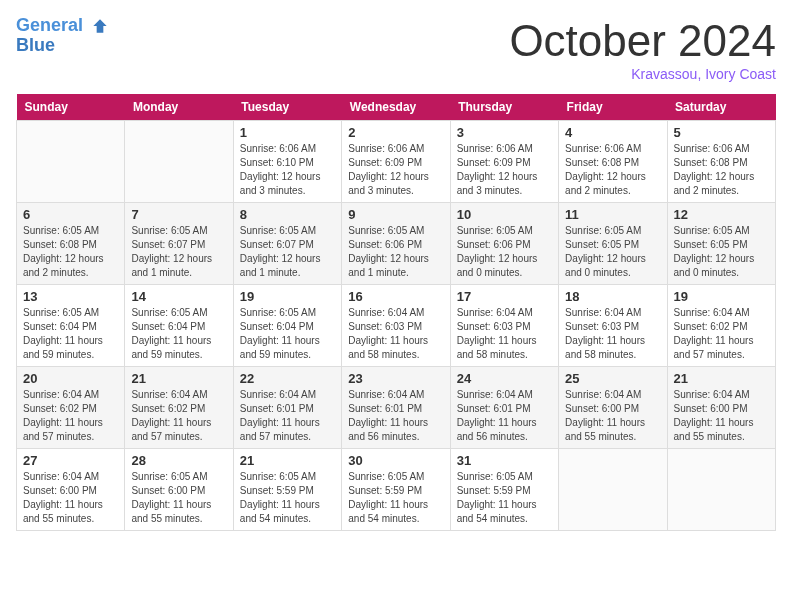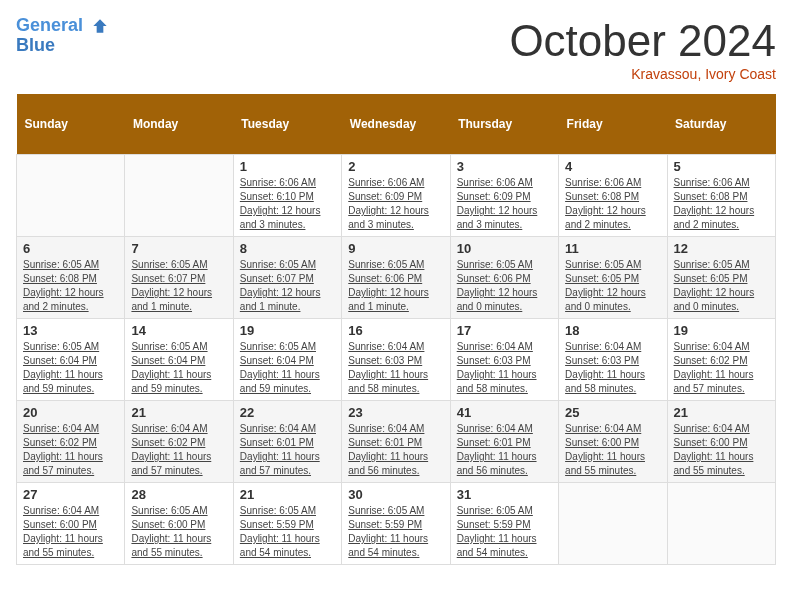--- a/index.html
+++ b/index.html
@@ -38,32 +38,32 @@
     .title-area {
       text-align: right;
     }
     .month-title {
       font-size: 44px;
       font-weight: normal;
       color: #333;
     }
     .location {
       font-size: 14px;
-      color: #c2410c;
+      color: #8b5cf6;
     }
     table {
       width: 100%;
       border-collapse: collapse;
       font-size: 11px;
     }
     thead th {
-      background-color: #a16207;
+      background-color: #be185d;
       color: #fff;
       text-align: left;
-      padding: 23px 8px;
+      padding: 6px 8px;
       font-size: 12px;
       font-weight: bold;
     }
     tbody td {
       border: 1px solid #ddd;
       vertical-align: top;
       padding: 4px 6px;
       height: 80px;
       width: calc(100% / 7);
       color: #333;
@@ -72,21 +72,20 @@
     .day-num {
       font-size: 13px;
       font-weight: bold;
       display: block;
       margin-bottom: 2px;
     }
     .day-info {
       font-size: 10px;
       color: #444;
       line-height: 1.4;
-      text-decoration: underline;
     }
     tbody tr:nth-child(odd) td {
       background: #fff;
     }
     tbody tr:nth-child(even) td {
       background: #f5f5f5;
     }
     .empty-cell {
       background: #fafafa !important;
     }
@@ -266,21 +265,21 @@
 Sunset: 6:01 PM
 Daylight: 11 hours and 57 minutes.</div>
         </td>
         <td>
           <span class="day-num">23</span>
           <div class="day-info" style="white-space: pre-line;">Sunrise: 6:04 AM
 Sunset: 6:01 PM
 Daylight: 11 hours and 56 minutes.</div>
         </td>
         <td>
-          <span class="day-num">41</span>
+          <span class="day-num">24</span>
           <div class="day-info" style="white-space: pre-line;">Sunrise: 6:04 AM
 Sunset: 6:01 PM
 Daylight: 11 hours and 56 minutes.</div>
         </td>
         <td>
           <span class="day-num">25</span>
           <div class="day-info" style="white-space: pre-line;">Sunrise: 6:04 AM
 Sunset: 6:00 PM
 Daylight: 11 hours and 55 minutes.</div>
         </td>

